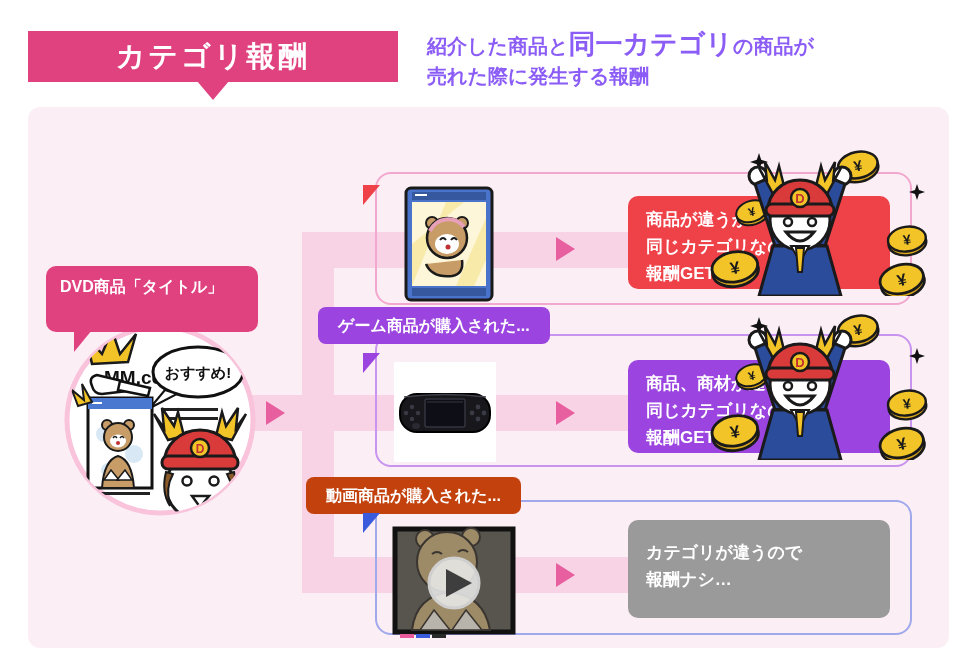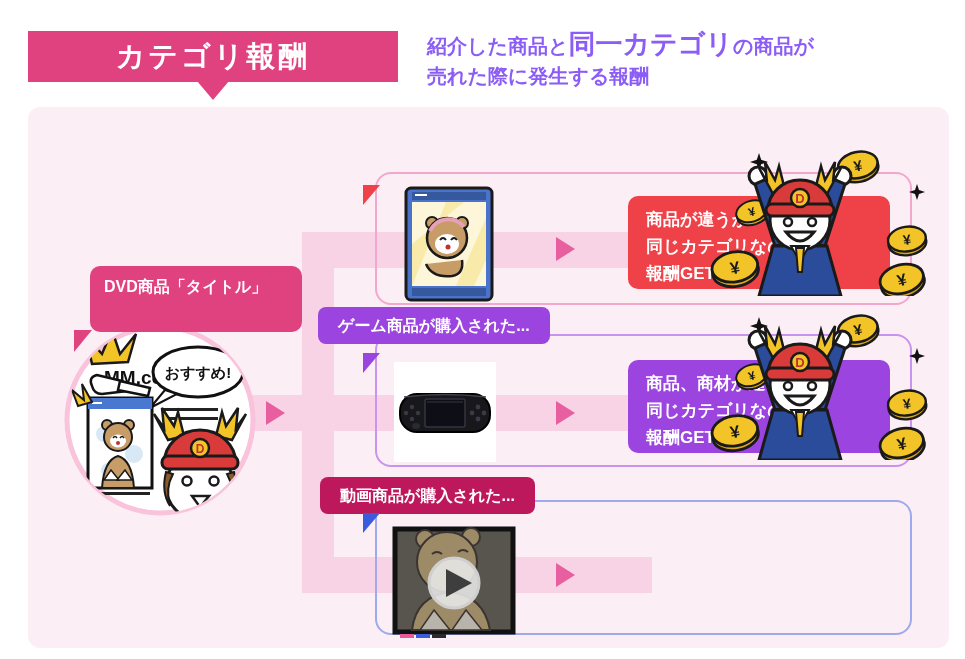--- a/index.html
+++ b/index.html
@@ -36,21 +36,21 @@
   
   .result { width:262px; border-radius:10px; color:#fff; font-size:17px; font-weight:bold;
     line-height:1.58; padding:11px 0 0 18px; z-index:3; }
   .result.gray { padding-top:20px; }
 
   .product { z-index:3; }
   .mascot-wrap { z-index:4; }
 
   
   .bubble { left:46px; top:266px; width:212px; height:66px; background:#e0417f; border-radius:10px;
-    color:#fff; font-size:16px; font-weight:bold; line-height:1.45; padding:9px 0 0 14px; z-index:6;margin-left:44px; }
+    color:#fff; font-size:16px; font-weight:bold; line-height:1.45; padding:9px 0 0 14px; z-index:6; }
   .bubble-tail { left:74px; top:330px; width:0; height:0;
     border-top:22px solid #e0417f; border-right:18px solid transparent; z-index:6; }
   .caption { left:62px; top:524px; width:196px; text-align:center; color:#e73c8e;
     font-size:18px; font-weight:bold; z-index:3; }
   .circle-wrap { left:62px; top:322px; z-index:2; }
 </style>
 </head>
 <body>
 
 <div class="stage">
@@ -76,21 +76,21 @@
   <div class="abs arrow" style="left:556px; top:401px;"></div>
   <div class="abs arrow" style="left:556px; top:563px;"></div>
 
   <div class="abs frame" style="top:172px; height:133px; border-color:#f2a8ce;"></div>
   <div class="abs frame" style="top:334px; height:133px; border-color:#c993f0;"></div>
   <div class="abs frame" style="top:500px; height:135px; border-color:#9fa9ec;"></div>
 
   <div class="abs label-tail" style="left:363px; top:185px; border-top-color:#ef4148;"></div>
   <div class="abs row-label" style="left:318px; top:307px; background:#9b44e0;">ゲーム商品が購入された...</div>
   <div class="abs label-tail" style="left:363px; top:353px; border-top-color:#9b44e0;"></div>
-  <div class="abs row-label" style="left:320px; top:477px; background:#be185d;">動画商品が購入された...</div>
+  <div class="abs row-label" style="left:306px; top:477px; background:#c2410c;">動画商品が購入された...</div>
   <div class="abs label-tail" style="left:363px; top:513px; border-top-color:#3a5bdc;"></div>
 
   <div class="abs product" style="left:404px; top:186px;">
     <svg width="90" height="116" viewBox="0 0 90 116">
       <rect x="2" y="2" width="86" height="112" rx="5" fill="#4a74cc" stroke="#1a1a1a" stroke-width="3"></rect>
       <rect x="8" y="16" width="74" height="84" fill="#fdf6d8"></rect>
       <polygon points="8,100 42,16 60,16 8,58" fill="#f8ebaa"></polygon>
       <polygon points="52,100 82,32 82,74 70,100" fill="#f8ebaa"></polygon>
       <rect x="8" y="6" width="74" height="8" fill="#35589e"></rect>
       <rect x="11" y="8" width="12" height="2" fill="#ffffff"></rect>
@@ -146,20 +146,24 @@
 
   <div class="abs result" style="top:196px; left:628px; height:93px; background:#ef4148;">
     <div>商品が違うが</div>
     <div>同じカテゴリなので</div>
     <div>報酬GET!!</div>
   </div>
   <div class="abs result" style="top:360px; left:628px; height:93px; background:#9b44e0;">
     <div>商品、商材が違うが</div>
     <div>同じカテゴリなので</div>
     <div>報酬GET!!</div>
+  </div>
+  <div class="abs result gray" style="top:520px; left:628px; height:98px; background:#9a9a9a;">
+    <div>カテゴリが違うので</div>
+    <div>報酬ナシ…</div>
   </div>
 
   <svg width="0" height="0" style="position:absolute;">
     <defs>
       <symbol id="mascot" viewBox="0 0 290 148">
 
         <g transform="translate(203,18) rotate(-12)">
           <ellipse cx="0" cy="3" rx="20" ry="13" fill="#d9a81e" stroke="#1a1a1a" stroke-width="2.5"></ellipse>
           <ellipse cx="0" cy="-1" rx="20" ry="13" fill="#f2c428" stroke="#1a1a1a" stroke-width="2.5"></ellipse>
           <text y="5" text-anchor="middle" font-size="15" font-weight="bold" fill="#1a1a1a">¥</text>

